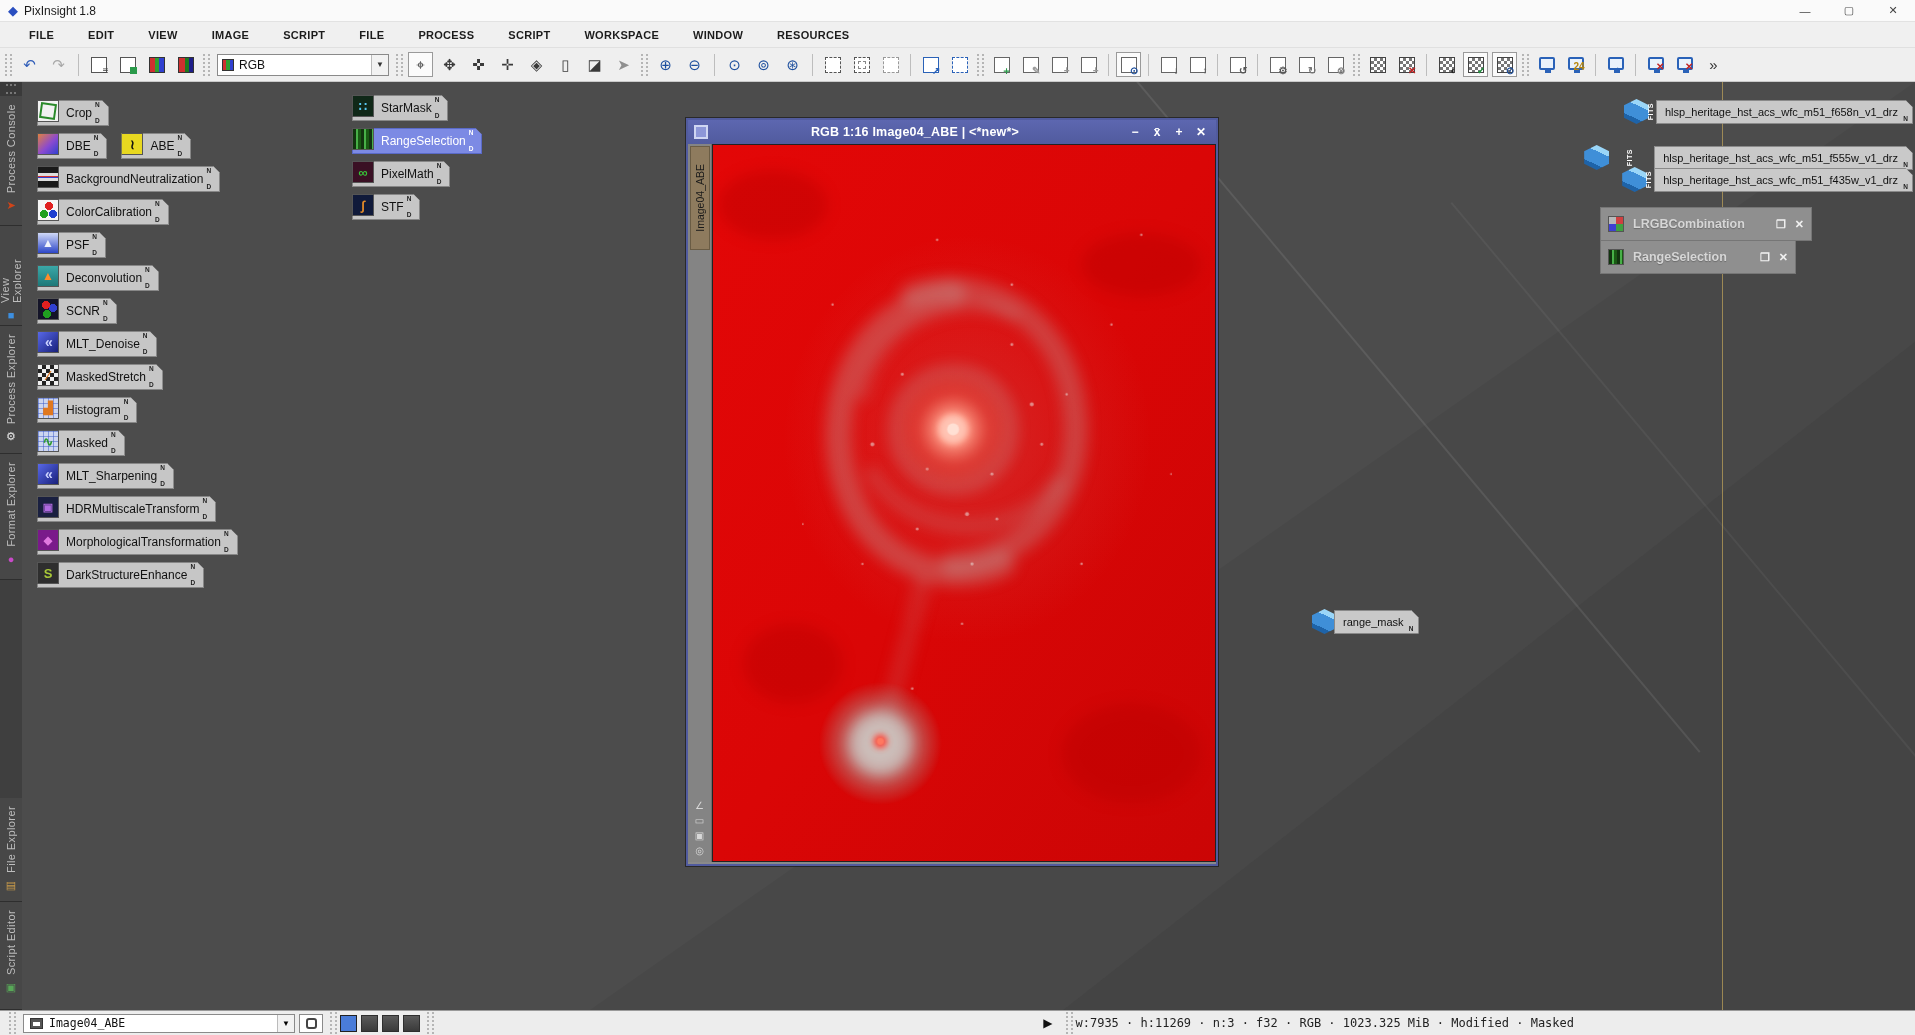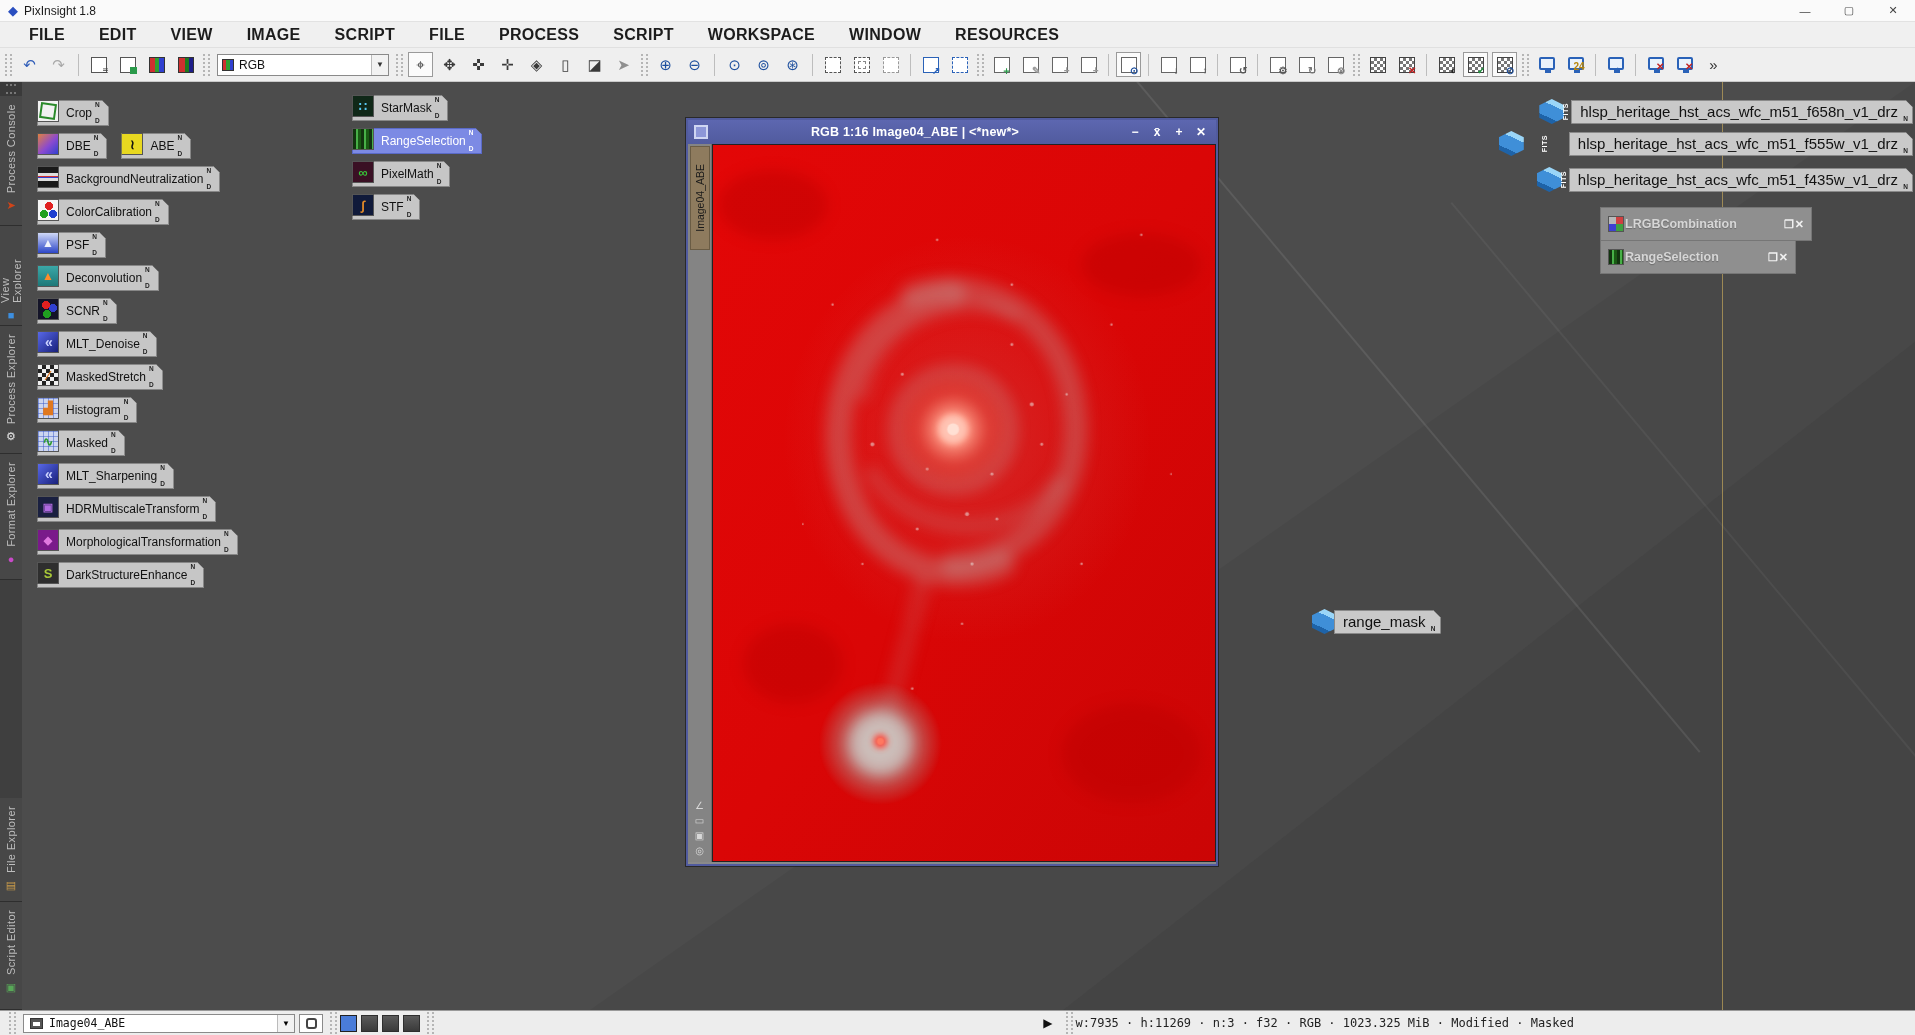--- a/index.html
+++ b/index.html
@@ -7,21 +7,21 @@
   body{font-family:"Liberation Sans",sans-serif;-webkit-font-smoothing:antialiased;}
   #screen{position:relative;width:1915px;height:1035px;overflow:hidden;background:#4c4c4c;}
 
   
   #titlebar{position:absolute;left:0;top:0;width:100%;height:22px;background:#fafafa;display:flex;align-items:center;border-bottom:1px solid #e2e2e2;}
   #titlebar .logo{color:#2a4fc0;font-size:13px;margin:0 6px 0 8px;}
   #titlebar .ttl{font-size:12px;color:#1a1a1a;}
   #titlebar .spacer{flex:1;}
   .wctl{width:44px;height:21px;display:flex;align-items:center;justify-content:center;font-size:11px;color:#444;cursor:default;}
   #menubar{position:absolute;left:0;top:22px;width:100%;height:26px;background:#f0f0f0;display:flex;align-items:center;padding-left:12px;border-bottom:1px solid #e0e0e0;}
-  .menu-item{font-size:16px;font-weight:700;color:#1c1c1c;padding:0 17px;height:100%;display:flex;align-items:center;letter-spacing:.3px;}
+  .menu-item{font-size:11px;font-weight:700;color:#1c1c1c;padding:0 17px;height:100%;display:flex;align-items:center;letter-spacing:.3px;}
   #toolbar{position:absolute;left:0;top:48px;width:100%;height:34px;background:#efefef;display:flex;align-items:center;border-bottom:1px solid #c9c9c9;padding-left:2px;overflow:hidden;}
   .grip{width:7px;height:22px;margin:0 3px;border-left:2px dotted #b5b5b5;border-right:2px dotted #b5b5b5;}
   .tsep{width:1px;height:22px;background:#bdbdbd;margin:0 5px;}
   .tbicon{width:25px;height:25px;margin:0 2px;display:flex;align-items:center;justify-content:center;position:relative;border:1px solid transparent;}
   .tbicon.boxed{background:#fbfbfb;border:1px solid #9a9a9a;}
   .tbicon .glyph{font-size:15px;color:#3a3a3a;line-height:1;}
   .chip{width:16px;height:16px;position:relative;flex:none;}
   .chip .ov{position:absolute;right:-3px;bottom:-4px;font-size:10px;font-weight:700;line-height:1;}
   .chip-id{background:#fff;border:1px solid #555;}
   .chip-copy{background:#fff;border:1px solid #555;}
@@ -105,23 +105,23 @@
   .stripicons{position:absolute;left:0;bottom:6px;width:100%;display:flex;flex-direction:column;align-items:center;gap:5px;}
   .stripicons div{font-size:10px;color:#d8d8d8;line-height:1;}
   #canvas{width:504px;height:718px;border:1px solid #222;}
 
   
   .fileitem{position:absolute;display:flex;align-items:center;height:27px;}
   .cube{width:25px;height:25px;flex:none;clip-path:polygon(50% 0,100% 25%,100% 75%,50% 100%,0 75%,0 25%);background:linear-gradient(205deg,#9ad6f8 0 32%,#3f8fd8 32% 70%,#1e63a8 70%);}
   .fits-badge{width:11px;height:25px;margin-left:-4px;background:#4c4c4c;color:#fff;display:flex;align-items:center;justify-content:center;flex:none;}
   .fits-badge span{writing-mode:vertical-rl;transform:rotate(180deg);font-size:7px;font-weight:700;letter-spacing:.5px;}
   .fchip{height:24px;background:#c9c9c9;border:1px solid #8a8a8a;display:flex;align-items:center;position:relative;clip-path:polygon(0 0,calc(100% - 8px) 0,100% 8px,100% 100%,0 100%);padding:0 14px 0 8px;}
-  .fchip .ftext{font-size:15px;color:#111;white-space:nowrap;}
+  .fchip .ftext{font-size:11px;color:#111;white-space:nowrap;}
   .fchip .fmark{position:absolute;right:4px;bottom:1px;font-size:6.5px;font-weight:700;color:#222;}
-  .minibar{position:absolute;height:23px;background:#8f8f8f;border:1px solid #767676;display:flex;align-items:center;padding:16px 7px;gap:1px;}
+  .minibar{position:absolute;height:23px;background:#8f8f8f;border:1px solid #767676;display:flex;align-items:center;padding:16px 7px;gap:9px;}
   .minibar .mtext{font-size:12.5px;font-weight:700;color:#d6d6d6;flex:1;text-shadow:0 1px 1px rgba(0,0,0,.25);}
   .minibar .mbtn{font-size:11px;font-weight:700;color:#f0f0f0;}
   .minibar .micon{width:16px;height:16px;border:1px solid #555;flex:none;}
 
   
   #statusbar{position:absolute;left:0;top:1010px;width:100%;height:25px;background:#ededed;border-top:1px solid #9a9a9a;display:flex;align-items:center;padding:0 6px;}
   .sdrop{width:272px;height:19px;background:#fff;border:1px solid #8a8a8a;display:flex;align-items:center;margin:0 4px;}
   .sdrop .wg{width:13px;height:11px;background:#555;border:1px solid #333;margin:0 6px;position:relative;}
   .sdrop .wg::after{content:"";position:absolute;left:2px;top:3px;right:2px;bottom:2px;background:#fff;}
   .sdrop .dval{font-family:"DejaVu Sans Mono",monospace;font-size:11.5px;color:#111;flex:1;}
@@ -714,21 +714,21 @@
         <div class="fileitem" style="top: 16px; right: 2px;">
           <div class="cube"></div>
           <div class="fits-badge">
             <span>FITS</span>
           </div>
           <div class="fchip">
             <span class="ftext">hlsp_heritage_hst_acs_wfc_m51_f658n_v1_drz</span>
             <span class="fmark">N</span>
           </div>
         </div>
-        <div class="fileitem" style="top: 48px; right: 2px; gap: 19px;">
+        <div class="fileitem" style="top: 62px; right: 2px; gap: 19px;">
           <div class="cube"></div>
           <div class="fits-badge">
             <span>FITS</span>
           </div>
           <div class="fchip">
             <span class="ftext">hlsp_heritage_hst_acs_wfc_m51_f555w_v1_drz</span>
             <span class="fmark">N</span>
           </div>
         </div>
         <div class="fileitem" style="top: 84px; right: 2px;">

